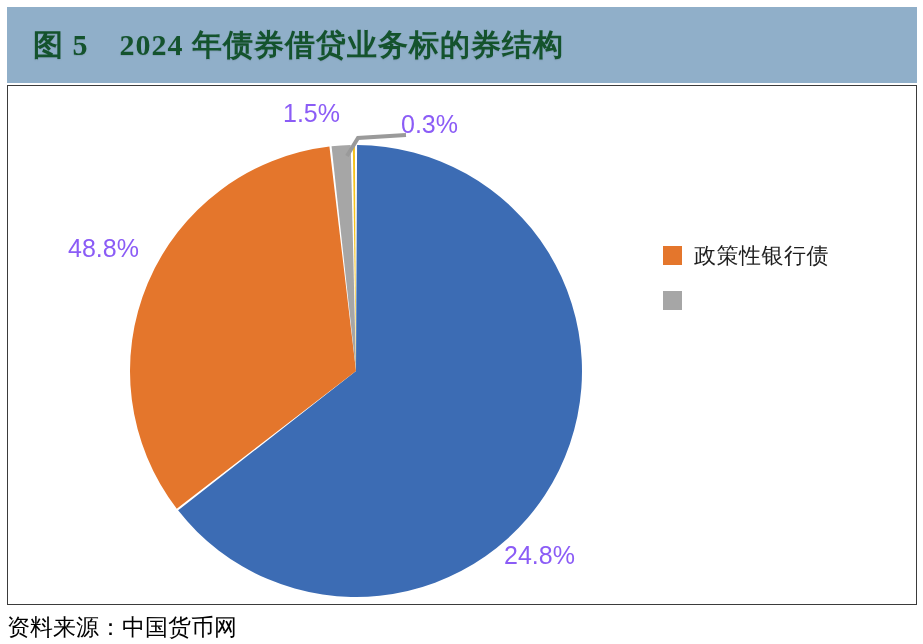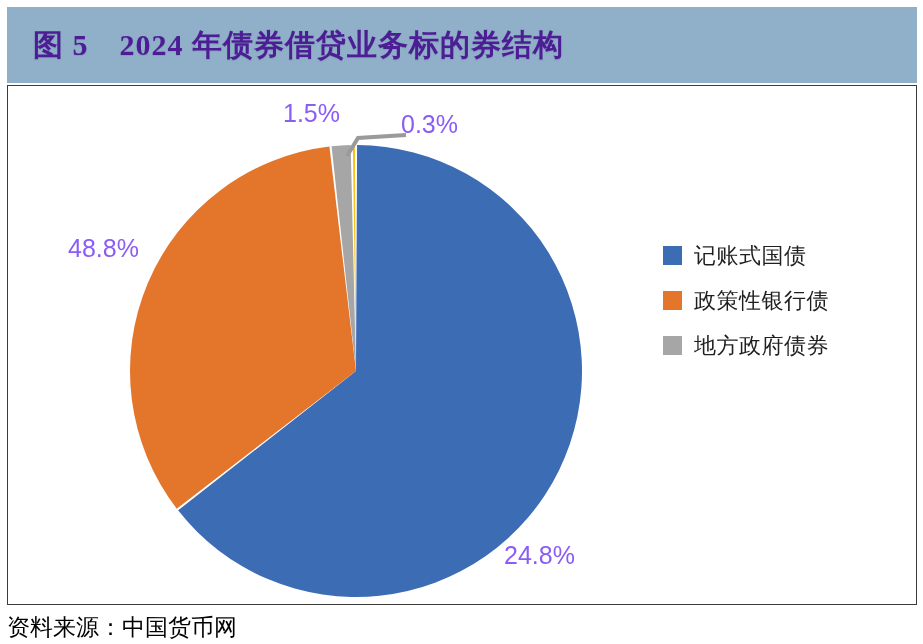--- a/index.html
+++ b/index.html
@@ -23,21 +23,21 @@
     width: 910px;
     height: 76px;
     background: #90afc9;
     box-sizing: border-box;
   }
   #figure-title-text {
     position: absolute;
     left: 26px;
     top: 50%;
     transform: translateY(-50%);
-    color: #4c1d95;
+    color: #14532d;
     font-family: "Liberation Serif", serif;
     font-size: 30px;
     font-weight: 700;
     letter-spacing: 1px;
     white-space: nowrap;
     text-shadow: 0 1px 1px rgba(120,145,170,0.55);
   }
 
   
   #chart-frame {
@@ -148,32 +148,27 @@
   <div class="data-label" id="label-blue">24.8%</div>
 
   <div class="data-label" id="label-orange">48.8%</div>
 
   <div class="data-label" id="label-gray">1.5%</div>
 
   <div class="data-label" id="label-yellow">0.3%</div>
 
   <div id="legend">
 
-    <div class="legend-item">
-      <span class="legend-swatch" style="background: rgb(60, 108, 180);"></span>
-      <span class="legend-label">记账式国债</span>
-    </div>
 
     <div class="legend-item">
       <span class="legend-swatch" style="background: rgb(228, 118, 44);"></span>
       <span class="legend-label">政策性银行债</span>
     </div>
 
     <div class="legend-item">
       <span class="legend-swatch" style="background: rgb(166, 166, 166);"></span>
-      <span class="legend-label">地方政府债券</span>
     </div>
 
 
   </div>
 </div>
 
 <div id="source-note">资料来源：中国货币网</div>
 
 </body></html>

